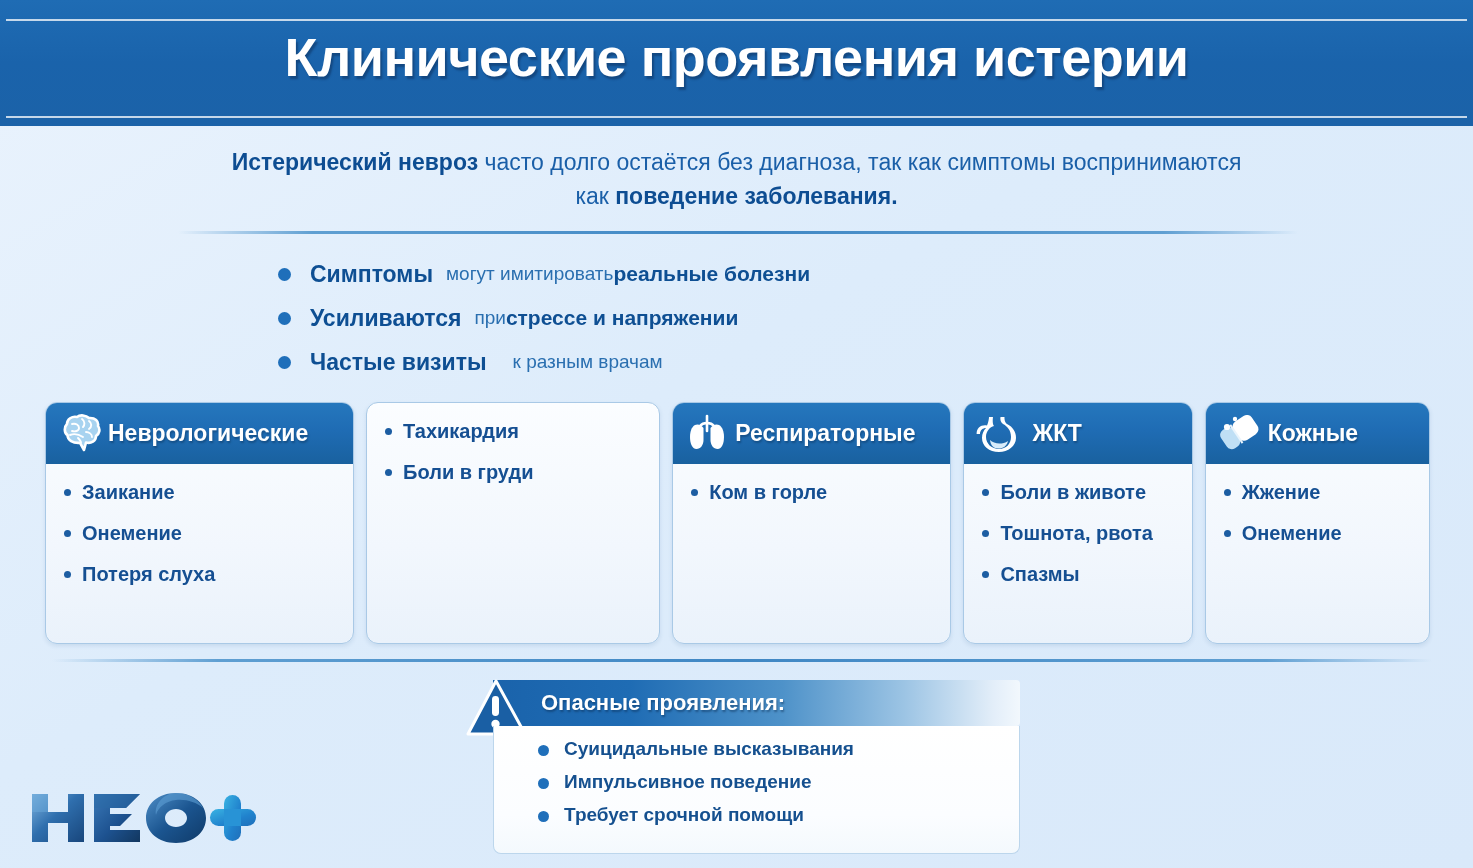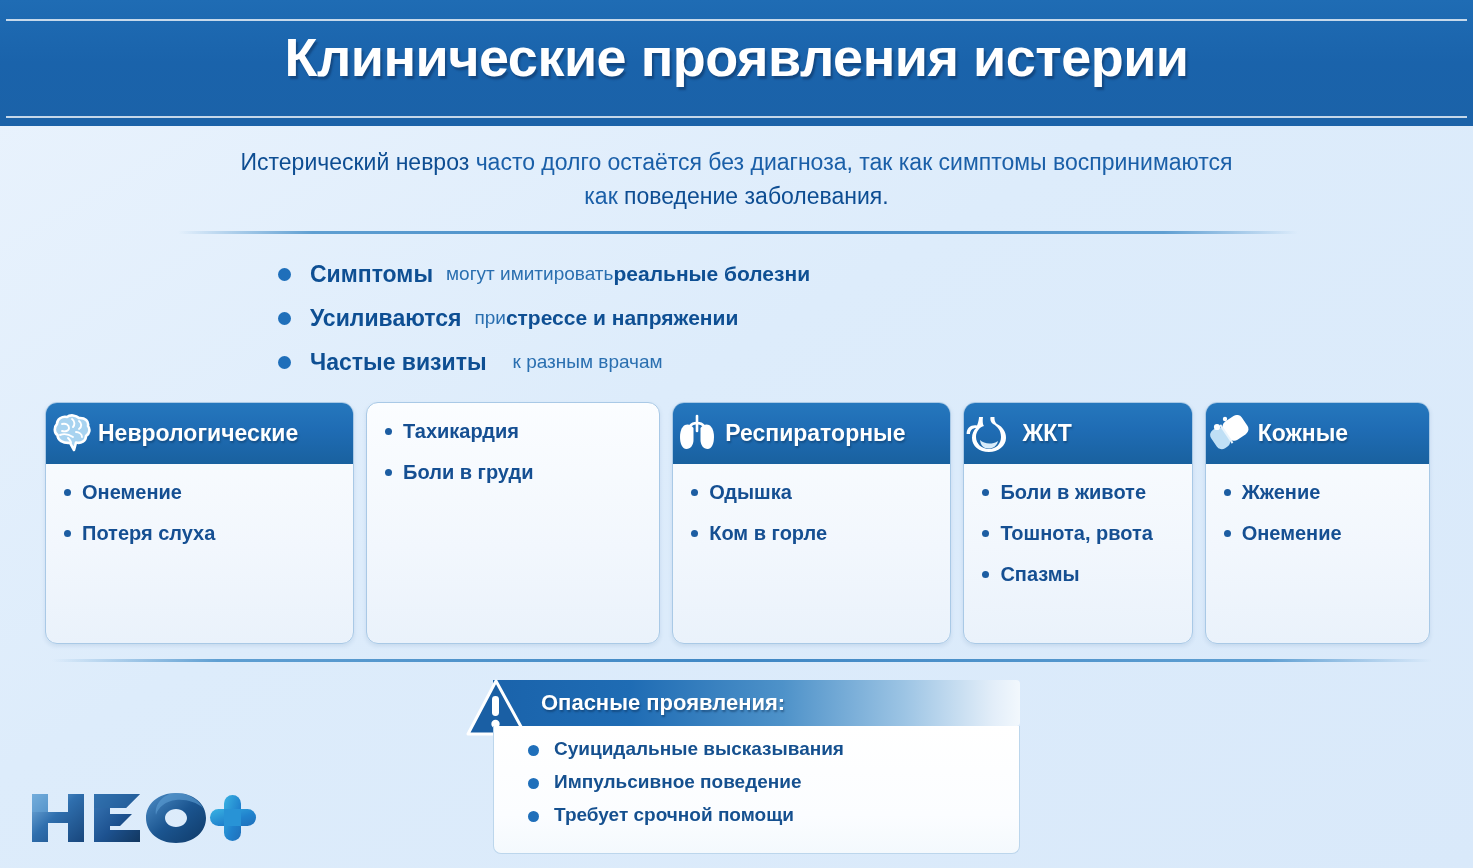--- a/index.html
+++ b/index.html
@@ -60,21 +60,21 @@
   .intro {
     position: absolute;
     left: 120px;
     top: 145px;
     width: 1233px;
     text-align: center;
     color: #1a5fa8;
     font-size: 23px;
     line-height: 34px;
   }
-  .intro b { color: #0d4d92; font-weight: normal; text-align: right; }
+  .intro b { color: #0d4d92; font-weight: bold; text-align: right; }
 
   .divider {
     position: absolute;
     height: 3px;
     background: linear-gradient(90deg, rgba(120,170,220,0) 0%, #5f9fd2 12%, #3f87c4 50%, #5f9fd2 88%, rgba(120,170,220,0) 100%);
   }
   .divider.top-div { left: 178px; top: 231px; width: 1120px; }
   .divider.bottom-div { left: 52px; top: 659px; width: 1380px; }
 
   
@@ -134,20 +134,21 @@
   .card.c3 { width: 280px; }
   .card.c4 { width: 230px; }
   .card.c5 { width: 226px; }
 
   .card-head {
     position: relative;
     height: 61px;
     background: linear-gradient(180deg, #2577bd 0%, #1f6cb4 45%, #19619f 100%);
     display: flex;
     align-items: center;
+    padding-left: 10px;
     box-sizing: border-box;
   }
   .card-head .icon-wrap {
     width: 48px;
     height: 44px;
     flex: 0 0 48px;
     display: flex;
     align-items: center;
     justify-content: center;
   }
@@ -221,21 +222,21 @@
     position: absolute;
     left: 28px;
     top: 48px;
     width: 527px;
     height: 128px;
     background: linear-gradient(180deg, #ffffff 0%, #fbfdff 70%, #f4f9fd 100%);
     border: 1px solid #bcd6ec;
     border-top: none;
     border-radius: 0 0 8px 8px;
     box-sizing: border-box;
-    padding: 12px 0 0 30px;
+    padding: 12px 0 0 40px;
   }
   .warn-item {
     position: relative;
     padding-left: 30px;
     margin-bottom: 11px;
     color: #15508f;
     font-size: 19px;
     font-weight: bold;
   }
   .warn-item .wbullet {
@@ -317,20 +318,24 @@
               <path d="M28 18 C31 18 34 20 34 23"></path>
               <path d="M20 24 C22 26 23 27 23 28.5"></path>
             </g>
           </svg>
         </span>
         <span class="card-title">Неврологические</span>
       </div>
       <div class="card-body">
         <div class="card-item">
           <span class="bullet"></span>
+          <span>Заикание</span>
+        </div>
+        <div class="card-item">
+          <span class="bullet"></span>
           <span>Онемение</span>
         </div>
         <div class="card-item">
           <span class="bullet"></span>
           <span>Потеря слуха</span>
         </div>
       </div>
     </div>
 
     <div class="card c2">
@@ -353,24 +358,20 @@
             <path d="M22 2 V17" stroke="#ffffff" stroke-width="2.6" stroke-linecap="round" fill="none"></path>
             <path d="M22 9 C19 9 16.5 10 15 12" stroke="#ffffff" stroke-width="2.4" stroke-linecap="round" fill="none"></path>
             <path d="M22 9 C25 9 27.5 10 29 12" stroke="#ffffff" stroke-width="2.4" stroke-linecap="round" fill="none"></path>
             <path d="M18.5 14 C17 11.5 13 9.5 10 11 C6.5 12.8 5 18 5 23 C5 29 7 35 11.5 35 C15.5 35 18.5 31 18.5 26 Z" fill="#ffffff"></path>
             <path d="M25.5 14 C27 11.5 31 9.5 34 11 C37.5 12.8 39 18 39 23 C39 29 37 35 32.5 35 C28.5 35 25.5 31 25.5 26 Z" fill="#ffffff"></path>
           </svg>
         </span>
         <span class="card-title">Респираторные</span>
       </div>
       <div class="card-body">
-        <div class="card-item">
-          <span class="bullet"></span>
-          <span>Одышка</span>
-        </div>
         <div class="card-item">
           <span class="bullet"></span>
           <span>Ком в горле</span>
         </div>
       </div>
     </div>
 
     <div class="card c4">
       <div class="card-head">
         <span class="icon-wrap">

